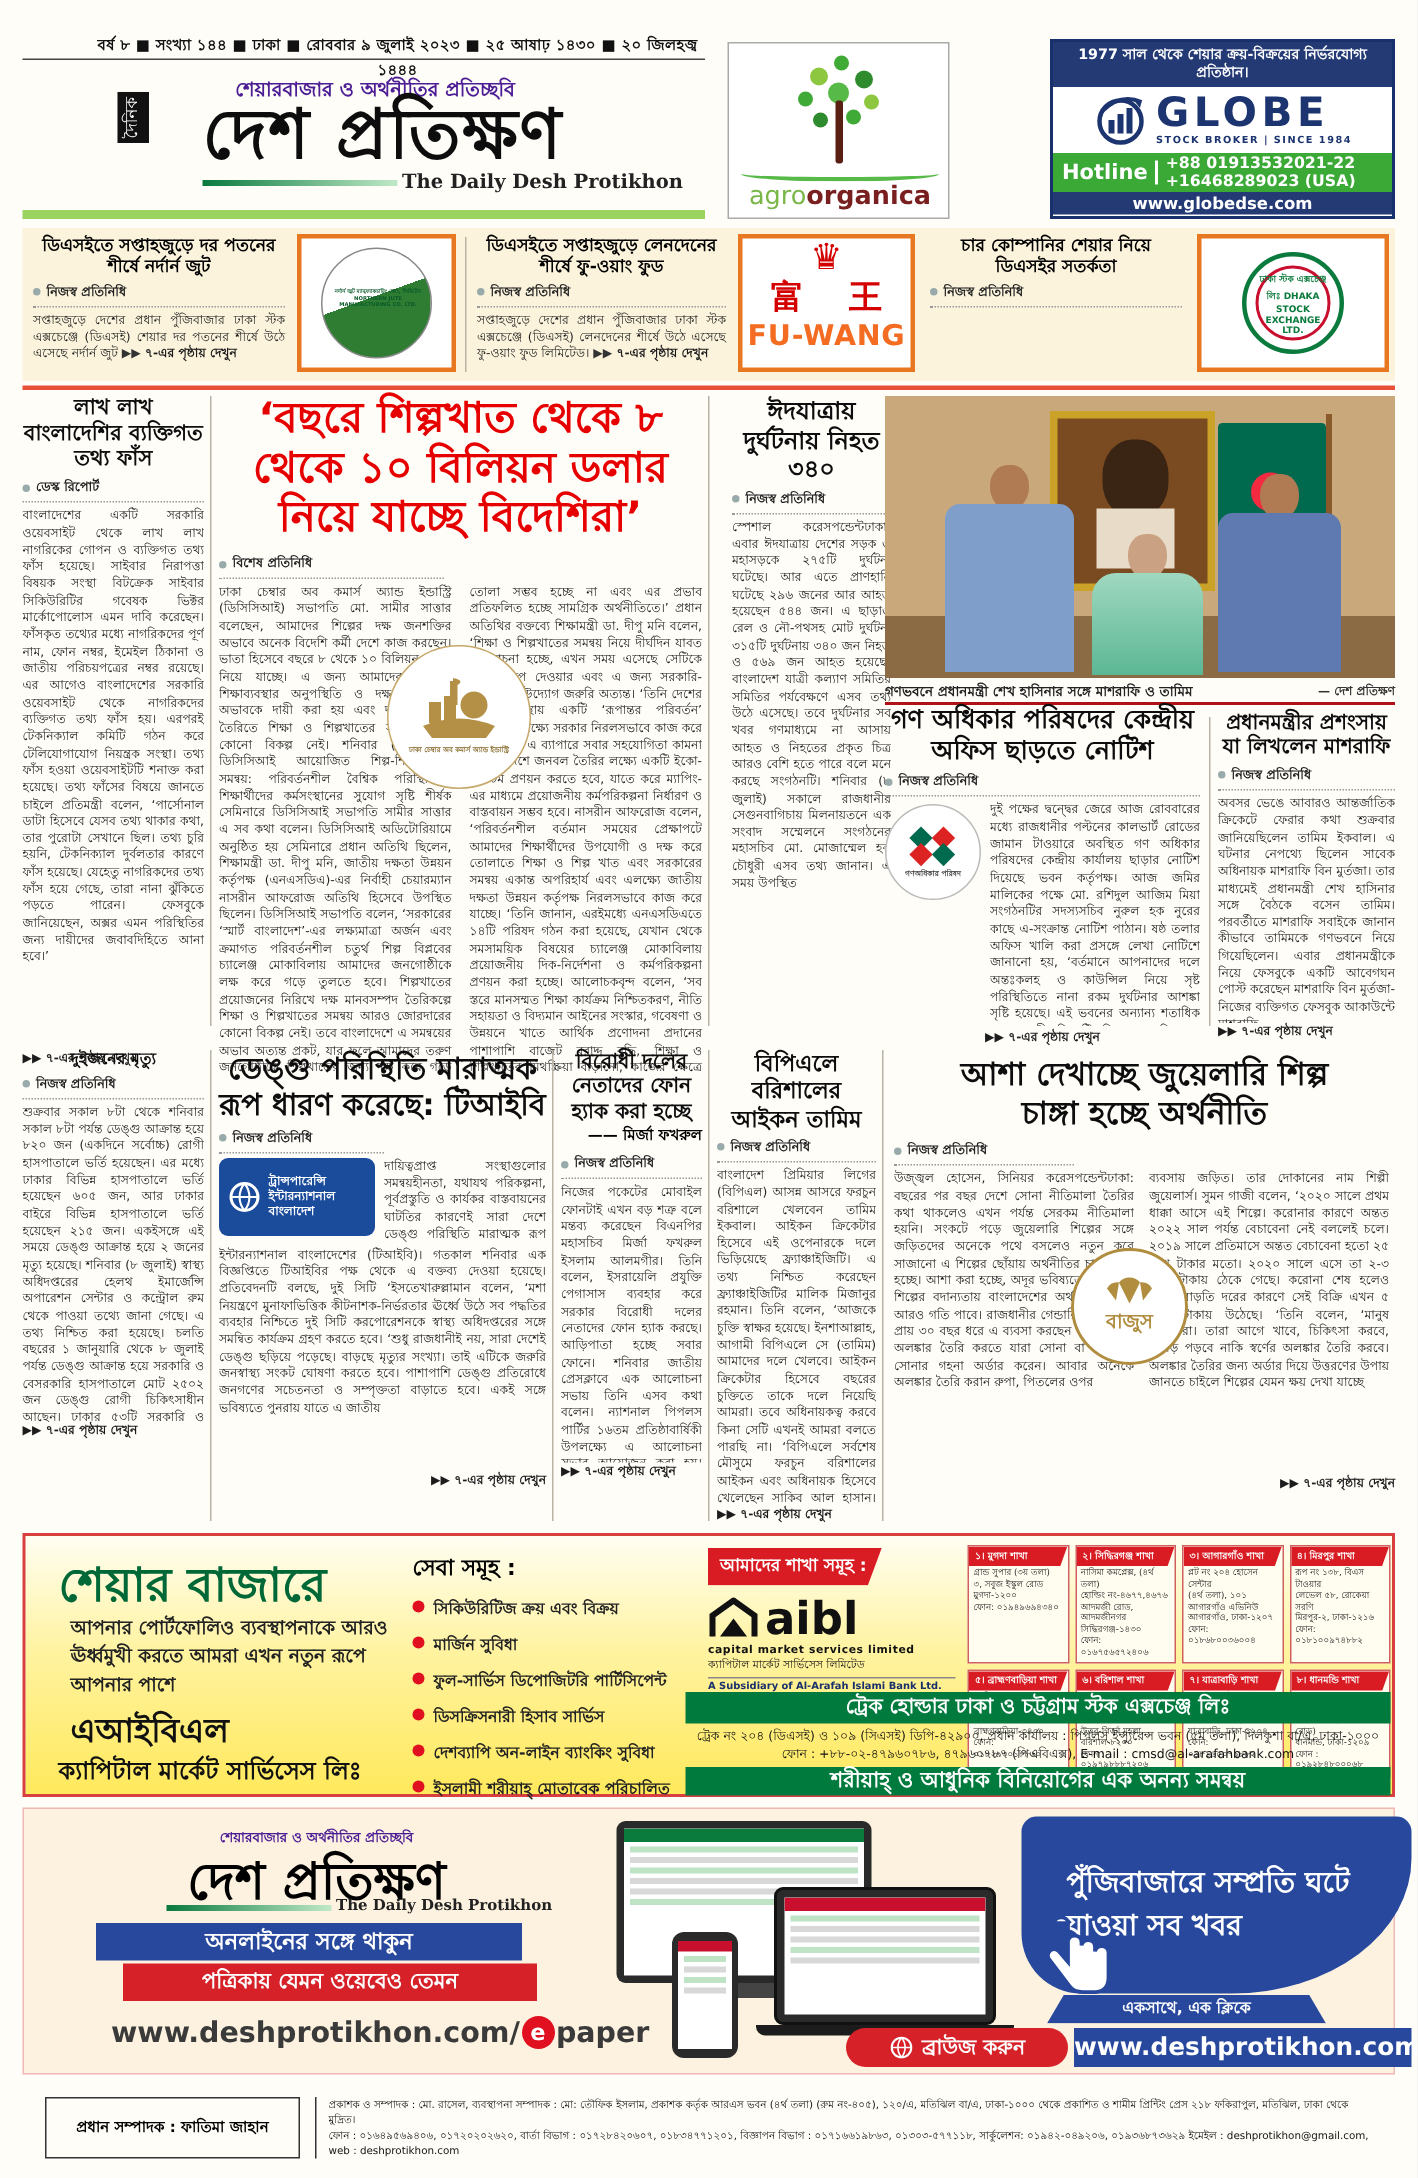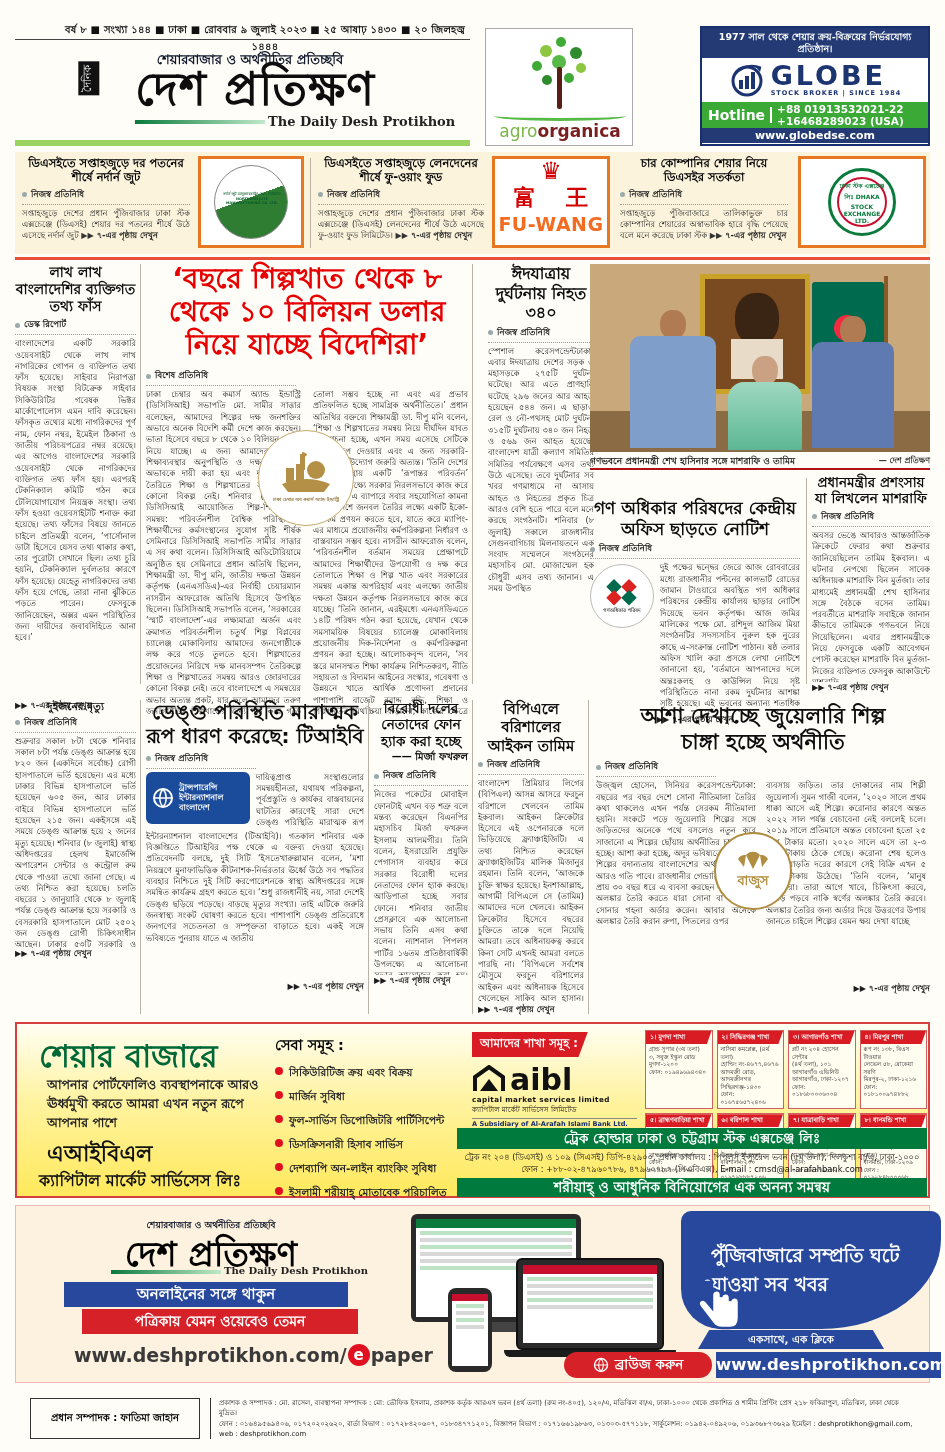--- a/index.html
+++ b/index.html
@@ -6,21 +6,21 @@
   body { background:#e8e8e8; font-family:"DejaVu Sans","Liberation Sans",sans-serif; }
   .page { position:relative; width:945px; height:1452px; margin:0 auto; background:#fffdf8; overflow:hidden; }
   .abs { position:absolute; }
   .ctr { text-align:center; }
   .jst { text-align:justify; }
   .pre { white-space:pre-line; }
 
   
   .infoline { font-size:10px; color:#111; font-weight:bold; letter-spacing:.2px; }
   .mast-rule { height:1px; background:#444; }
-  .tagline { color:#0f172a; font-weight:bold; font-size:13px; }
+  .tagline { color:#4c1d95; font-weight:bold; font-size:13px; }
   .paper-title { font-size:46px; font-weight:bold; color:#0d0d0d; line-height:1; letter-spacing:1px; }
   .daily-rot { display:inline-block; transform:rotate(-90deg); font-size:11px; background:#111; color:#fff; padding:1px 3px; }
   .green-under { height:4px; background:linear-gradient(90deg,#0a7a3d,#bfe9c8); }
   .paper-sub { font-family:"DejaVu Serif","Liberation Serif",serif; font-weight:bold; font-size:13px; color:#222; }
   .head-greenbar { background:#9bd360; }
 
   
   .adbox { background:#fff; border:1px solid #aaa; }
   .agro-text { font-size:17px; }
   .agro-light { color:#7ab648; }
@@ -204,21 +204,20 @@
     <div><span class="fuwang-cn">富</span><span style="display:inline-block;width:30px;"></span><span class="fuwang-cn">王</span></div>
     <div class="fuwang-name">FU-WANG</div>
   </div>
 
   <div class="abs" style="left:620px;top:156px;width:168px;">
     <div class="ctr teaser-title">চার কোম্পানির শেয়ার নিয়ে ডিএসইর সতর্কতা</div>
     <div class="byline">
         <span class="dot"></span>
         <span>নিজস্ব প্রতিনিধি</span>
       </div>
-    <div class="body-txt jst"><span>সপ্তাহজুড়ে পুঁজিবাজারে তালিকাভুক্ত চার কোম্পানির শেয়ারের অস্বাভাবিক হারে বৃদ্ধি পেয়েছে বলে মনে করেছে ঢাকা স্টক</span> <span class="more"><span class="arr">▶▶</span> <span>৭-এর পৃষ্ঠায় দেখুন</span></span></div>
   </div>
 
   <div class="abs imgbox" style="left:798px;top:156px;width:128px;height:92px;">
     <div class="dse-seal" style="position:absolute;left:27px;top:9px;width:68px;height:68px;">
       <div class="dse-inner">
           <span>ঢাকা স্টক এক্সচেঞ্জ লিঃ DHAKA STOCK EXCHANGE LTD.</span>
         </div>
     </div>
   </div>
 
@@ -286,21 +285,21 @@
       <div class="p-head"></div>
         <div class="p-body" style="height:106px;background:#5f7ab0;"></div>
     </div>
   </div>
   <div class="abs" style="left:590px;top:454px;width:340px;display:flex;justify-content:space-between;">
     <span class="photo-cap">গণভবনে প্রধানমন্ত্রী শেখ হাসিনার সঙ্গে মাশরাফি ও তামিম</span>
     <span class="photo-credit">— <span>দেশ প্রতিক্ষণ</span></span>
   </div>
   <div class="abs cap-rule" style="left:590px;top:468px;width:340px;"></div>
 
-  <div class="abs" style="left:590px;top:498px;width:210px;">
+  <div class="abs" style="left:590px;top:470px;width:210px;">
     <div class="ctr art-title" style="font-size:17px;">গণ অধিকার পরিষদের কেন্দ্রীয় অফিস ছাড়তে নোটিশ</div>
     <div class="byline">
         <span class="dot"></span>
         <span>নিজস্ব প্রতিনিধি</span>
       </div>
     <div>
       <div class="circ-logo" style="float:left;width:64px;height:64px;border:1px solid #bbb;margin:2px 6px 2px 0;">
         <svg width="34" height="30" viewBox="0 0 34 30">
             <rect x="4" y="4" width="11" height="11" fill="#006a4e" transform="rotate(45 9 9)"></rect>
             <rect x="19" y="4" width="11" height="11" fill="#d22" transform="rotate(45 24 9)"></rect>

